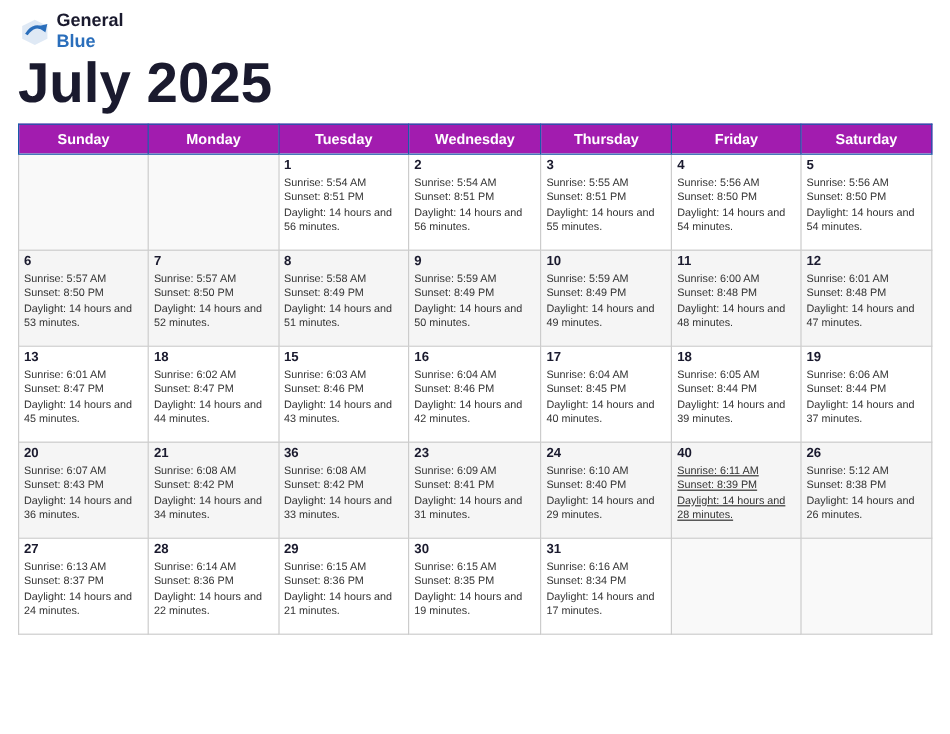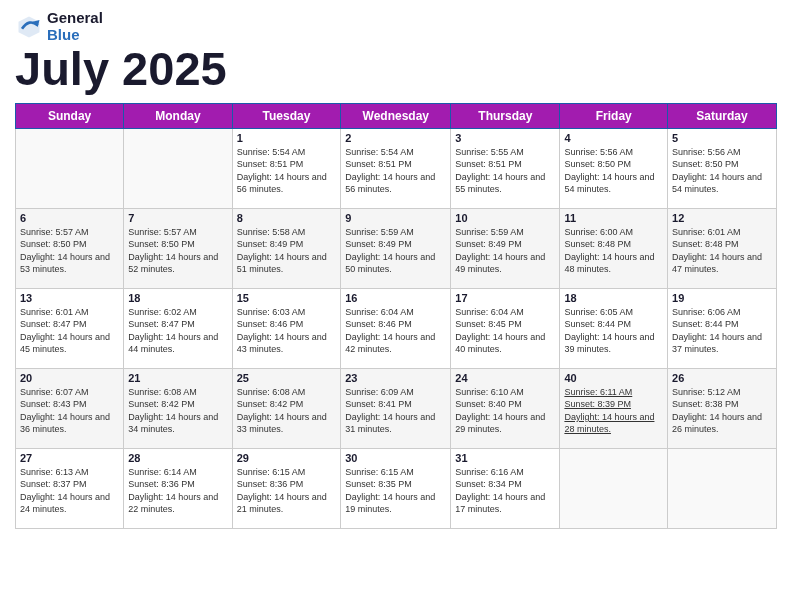--- a/index.html
+++ b/index.html
@@ -264,21 +264,21 @@
 Sunset: 8:43 PM
 Daylight: 14 hours and 36 minutes.</div>
           </td>
           <td>
             <span class="day-num">21</span>
             <div class="day-info" style="white-space: pre-line;">Sunrise: 6:08 AM
 Sunset: 8:42 PM
 Daylight: 14 hours and 34 minutes.</div>
           </td>
           <td>
-            <span class="day-num">25</span>
+            <span class="day-num">36</span>
             <div class="day-info" style="white-space: pre-line;">Sunrise: 6:08 AM
 Sunset: 8:42 PM
 Daylight: 14 hours and 33 minutes.</div>
           </td>
           <td>
             <span class="day-num">23</span>
             <div class="day-info" style="white-space: pre-line;">Sunrise: 6:09 AM
 Sunset: 8:41 PM
 Daylight: 14 hours and 31 minutes.</div>
           </td>

